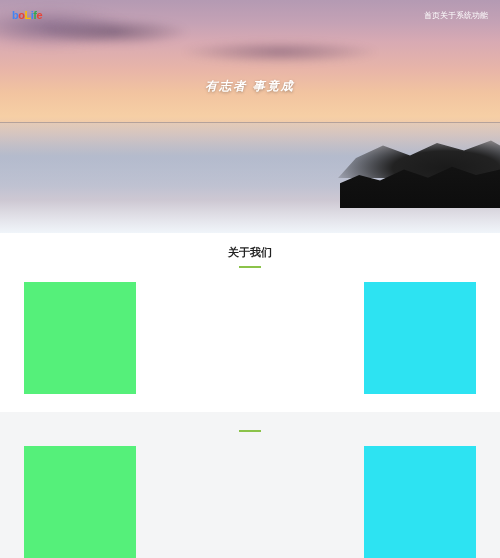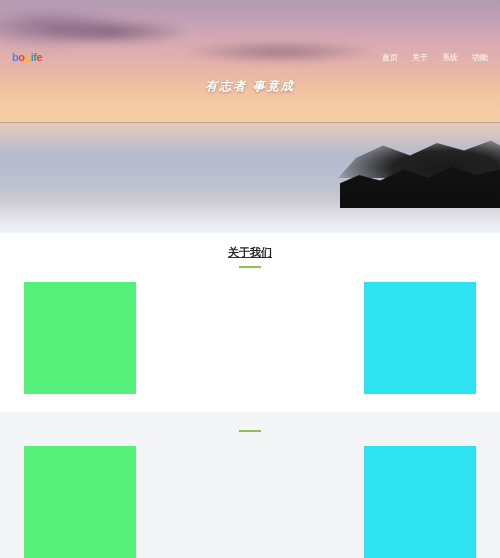--- a/index.html
+++ b/index.html
@@ -40,35 +40,34 @@
   .rocks2 {
     position:absolute; right:0; bottom:25px; width:160px; height:55px;
     background: linear-gradient(180deg, #141414 0%, #0d0d0d 100%);
     clip-path: polygon(0% 55%, 12% 40%, 25% 50%, 40% 30%, 55% 45%, 70% 25%, 85% 40%, 100% 30%, 100% 100%, 0% 100%);
   }
 
   .nav {
     position:absolute; top:0; left:0; right:0; height:30px;
     display:flex; align-items:center; justify-content:space-between;
     padding: 8px 12px;
-    margin-top: 42px;
   }
   .logo { font-size:11px; font-weight:bold; letter-spacing:-0.5px; }
   .logo .c1{color:#4285f4;} .logo .c2{color:#ea4335;} .logo .c3{color:#fbbc04;}
   .logo .c4{color:#4285f4;} .logo .c5{color:#34a853;} .logo .c6{color:#ea4335;}
-  .navlinks { display:flex; gap:14px; }
+  .navlinks { display:flex; }
   .navlinks a { color:#fff; font-size:8px; text-decoration:none; cursor:pointer; }
 
   .hero-motto {
     position:absolute; top:78px; left:0; right:0;
     text-align:center; color:#fff; font-size:12px; font-weight:bold;
     letter-spacing:2px; text-shadow: 0 1px 3px rgba(0,0,0,0.3); font-style: italic;
   }
 
-  .section { background:#fff; padding: 12px 0 18px; text-decoration: underline; }
+  .section { background:#fff; padding: 12px 0 18px; }
   .section.alt { background:#f4f5f6; }
   .section-title { text-align:center; font-size:11px; font-weight:bold; color:#222; }
   .section-underline { width:22px; height:2px; background:#8bc34a; margin:6px auto 14px; }
   .cards { display:flex; justify-content:space-between; padding: 0 24px; }
   .card { width:112px; height:112px; }
   .card.green { background:#55f07a; }
   .card.cyan  { background:#2de3f2; }
   .page { position:relative; width:500px; }
 </style>
 </head>

